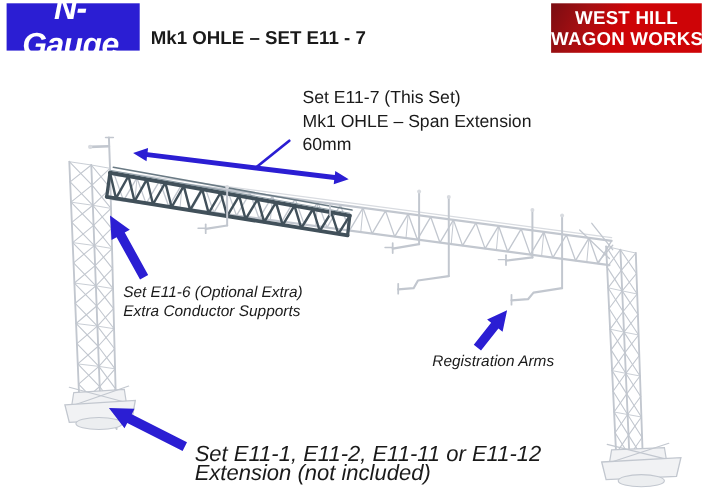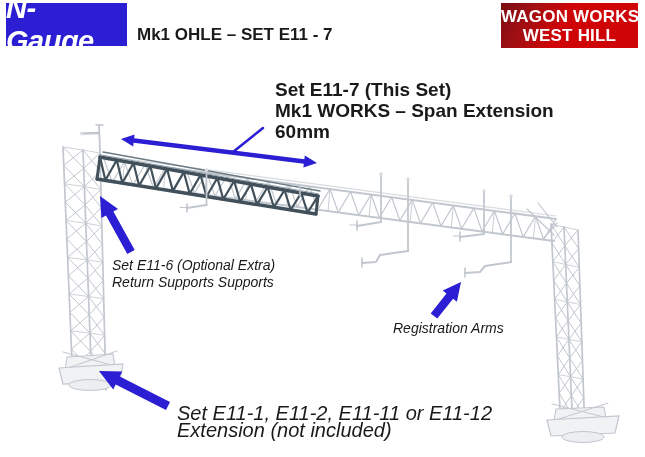--- a/index.html
+++ b/index.html
@@ -5,36 +5,36 @@
   html,body{margin:0;padding:0}
   body{
     width:645px;height:457px;position:relative;overflow:hidden;
     background:#ffffff;color:var(--text,#1a1a1a);
     font-family:"Liberation Sans",sans-serif;
   }
   .abs{position:absolute}
   .logo-box{
     left:6px;top:3px;width:121px;height:43px;
     background:var(--logo-blue,#2b1ed3);
-    display:flex;align-items:center;justify-content:center;
+    display:flex;align-items:center;justify-content:center;text-align:center;
   }
   .logo-text{
     color:#fff;font-size:29px;font-weight:bold;font-style:italic;
     letter-spacing:-0.5px;padding-right:5px;
   }
   .page-title{left:137px;top:25px;font-size:17px;font-weight:bold;white-space:nowrap}
   .brand-box{
     left:501px;top:3px;width:137px;height:45px;
     background:linear-gradient(118deg,var(--brand-red-dark,#7a0d12) 0%,#a30f12 22%,var(--brand-red,#ce0407) 45%);
     color:#fff;font-weight:bold;font-size:17px;line-height:19px;
     text-align:center;display:flex;flex-direction:column;justify-content:center;
     letter-spacing:.2px;white-space:nowrap;
   }
   .callout{position:absolute;font-style:italic;font-size:14px;line-height:17px;white-space:nowrap}
-  .callout.bold{font-style:normal;font-weight:bold;font-size:19px;line-height:21px}
+  .callout.bold{font-style:normal;font-weight:normal;font-size:16px;line-height:21px}
   .co-this-set{left:275px;top:79px}
   .co-e11-6{left:112px;top:257px}
   .co-e11-5{left:352px;top:320px}
   .co-e11-5 .l2{margin-left:41px}
   .co-structure{left:177px;top:405px;font-size:20px}
   svg.figure{left:0;top:0}
 </style>
 </head>
 <body>
 
@@ -235,32 +235,32 @@
     <polygon points="100.0,196.0 101.4,218.1 106.0,215.6 127.3,254.1 134.7,249.9 113.4,211.4 118.0,208.9" fill="#2b1ed3"></polygon>
     <polygon points="461.0,282.0 442.8,290.5 446.5,293.5 430.7,313.4 437.3,318.6 453.1,298.7 456.9,301.7" fill="#2b1ed3"></polygon>
     <polygon points="99.0,371.0 113.2,389.4 115.7,384.5 166.0,410.0 170.0,402.0 119.8,376.5 122.3,371.6" fill="#2b1ed3"></polygon>
   </svg>
 
 <div class="abs logo-box">
   <span class="logo-text">N-Gauge</span>
 </div>
 <div class="abs page-title">Mk1 OHLE – SET E11 - 7</div>
 <div class="abs brand-box">
+  <div>WEST HILL</div>
   <div>WAGON WORKS</div>
-  <div>WEST HILL</div>
 </div>
 
 <div class="callout bold co-this-set">
   <div>Set E11-7 (This Set)</div>
-  <div>Mk1 WORKS – Span Extension</div>
+  <div>Mk1 OHLE – Span Extension</div>
   <div>60mm</div>
 </div>
 <div class="callout co-e11-6">
   <div>Set E11-6 (Optional Extra)</div>
-  <div>Return Supports Supports</div>
+  <div>Extra Conductor Supports</div>
 </div>
 <div class="callout co-e11-5">
   <div class="l2">Registration Arms</div>
 </div>
 <div class="callout co-structure">
   <div>Set E11-1, E11-2, E11-11 or E11-12</div>
   <div>Extension (not included)</div>
 </div>
 
 </body></html>

